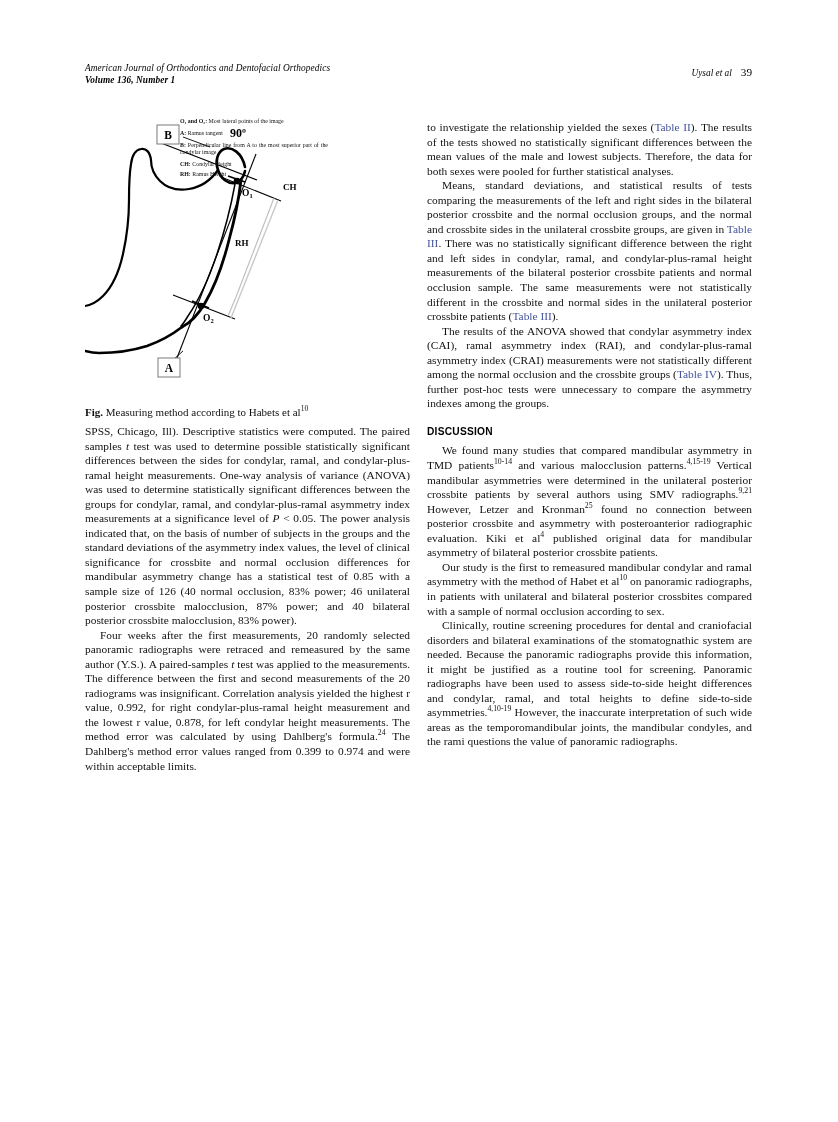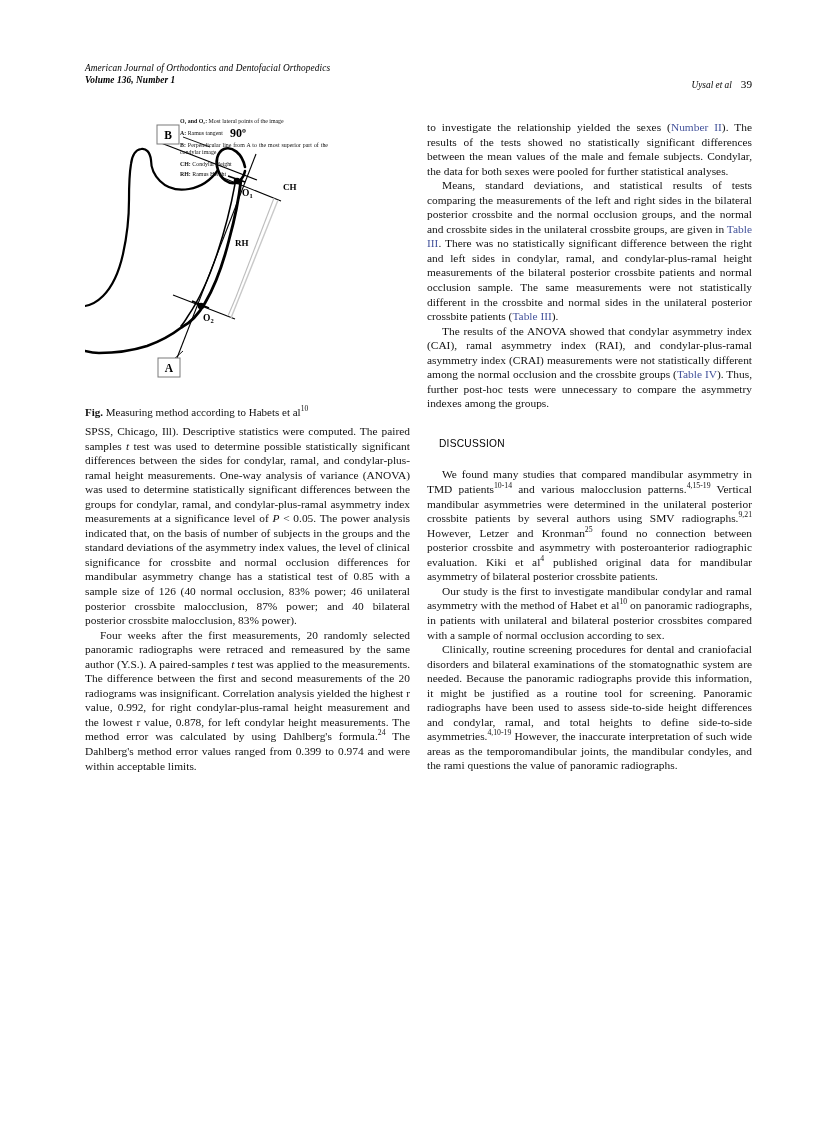--- a/index.html
+++ b/index.html
@@ -29,21 +29,21 @@
     font-family:"Liberation Serif", serif;
     font-style:italic;
     font-size:9.3px;
     line-height:12.4px;
     letter-spacing:0.1px;
     color:#000;
     white-space:nowrap;
   }
   .runhead-left .vol{font-style:italic;font-weight:bold;}
   .runhead-right{
-    position:absolute;right:0;top:16px;
+    position:absolute;right:0;top:4px;
     display:flex;align-items:baseline;gap:9px;
     white-space:nowrap;
   }
   .runhead-authors{
     font-style:italic;
     font-size:9.3px;
     color:#000;
   }
   .runhead-page{
     font-weight:normal;
@@ -68,23 +68,23 @@
   .col p{margin:0;text-indent:15px;}
   .col p.noindent{text-indent:0;}
 
   sup{font-size:0.68em;line-height:0;vertical-align:super;}
   .xref{color:#44539b;}
   .ital{font-style:italic;}
 
   h2.section{
     font-family:"Liberation Sans", sans-serif;
     font-size:10.2px;
-    font-weight:normal;
+    font-weight:bold;
     letter-spacing:0.25px;
-    margin:12px;
+    margin:0;
     color:#000;
   }
   .sec-gap-before{height:14px;}
   .sec-gap-after{height:4px;}
 
   
   .figure-wrap{
     position:absolute;
     left:85px;top:118px;
     width:325px;
@@ -232,30 +232,30 @@
 
     <p><span>Four weeks after the first measurements, 20 randomly selected panoramic radiographs were retraced and remeasured by the same author (Y.S.). A paired-samples </span><span class="ital">t</span><span> test was applied to the measurements. The difference between the first and second measurements of the 20 radiograms was insignificant. Correlation analysis yielded the highest r value, 0.992, for right condylar-plus-ramal height measurement and the lowest r value, 0.878, for left condylar height measurements. The method error was calculated by using Dahlberg's formula.</span><sup>24</sup><span> The Dahlberg's method error values ranged from 0.399 to 0.974 and were within acceptable limits.</span></p>
 
     <div class="sec-gap-before"></div>
     <div class="sec-gap-after"></div>
 
   </div>
 
   <div class="col col-right">
 
-    <p class="noindent"><span>to investigate the relationship yielded the sexes (</span><span class="xref">Number II</span><span>). The results of the tests showed no statistically significant differences between the mean values of the male and female subjects. Condylar, the data for both sexes were pooled for further statistical analyses.</span></p>
+    <p class="noindent"><span>to investigate the relationship yielded the sexes (</span><span class="xref">Table II</span><span>). The results of the tests showed no statistically significant differences between the mean values of the male and lowest subjects. Therefore, the data for both sexes were pooled for further statistical analyses.</span></p>
 
     <p><span>Means, standard deviations, and statistical results of tests comparing the measurements of the left and right sides in the bilateral posterior crossbite and the normal occlusion groups, and the normal and crossbite sides in the unilateral crossbite groups, are given in </span><span class="xref">Table III</span><span>. There was no statistically significant difference between the right and left sides in condylar, ramal, and condylar-plus-ramal height measurements of the bilateral posterior crossbite patients and normal occlusion sample. The same measurements were not statistically different in the crossbite and normal sides in the unilateral posterior crossbite patients (</span><span class="xref">Table III</span><span>).</span></p>
 
     <p><span>The results of the ANOVA showed that condylar asymmetry index (CAI), ramal asymmetry index (RAI), and condylar-plus-ramal asymmetry index (CRAI) measurements were not statistically different among the normal occlusion and the crossbite groups (</span><span class="xref">Table IV</span><span>). Thus, further post-hoc tests were unnecessary to compare the asymmetry indexes among the groups.</span></p>
 
     <div class="sec-gap-before"></div>
     <h2 class="section">DISCUSSION</h2>
     <div class="sec-gap-after"></div>
 
     <p><span>We found many studies that compared mandibular asymmetry in TMD patients</span><sup>10-14</sup><span> and various malocclusion patterns.</span><sup>4,15-19</sup><span> Vertical mandibular asymmetries were determined in the unilateral posterior crossbite patients by several authors using SMV radiographs.</span><sup>9,21</sup><span> However, Letzer and Kronman</span><sup>25</sup><span> found no connection between posterior crossbite and asymmetry with posteroanterior radiographic evaluation. Kiki et al</span><sup>4</sup><span> published original data for mandibular asymmetry of bilateral posterior crossbite patients.</span></p>
 
-    <p><span>Our study is the first to investigate mandibular condylar and ramal asymmetry with the method of Habet et al</span><sup>10</sup><span> on panoramic radiographs, in patients with unilateral and bilateral posterior crossbites compared with a sample of normal occlusion according to sex.</span></p>
+    <p><span>Our study is the first to remeasured mandibular condylar and ramal asymmetry with the method of Habet et al</span><sup>10</sup><span> on panoramic radiographs, in patients with unilateral and bilateral posterior crossbites compared with a sample of normal occlusion according to sex.</span></p>
 
     <p><span>Clinically, routine screening procedures for dental and craniofacial disorders and bilateral examinations of the stomatognathic system are needed. Because the panoramic radiographs provide this information, it might be justified as a routine tool for screening. Panoramic radiographs have been used to assess side-to-side height differences and condylar, ramal, and total heights to define side-to-side asymmetries.</span><sup>4,10-19</sup><span> However, the inaccurate interpretation of such wide areas as the temporomandibular joints, the mandibular condyles, and the rami questions the value of panoramic radiographs.</span></p>
   </div>
 
 </div>
 
 </body></html>

